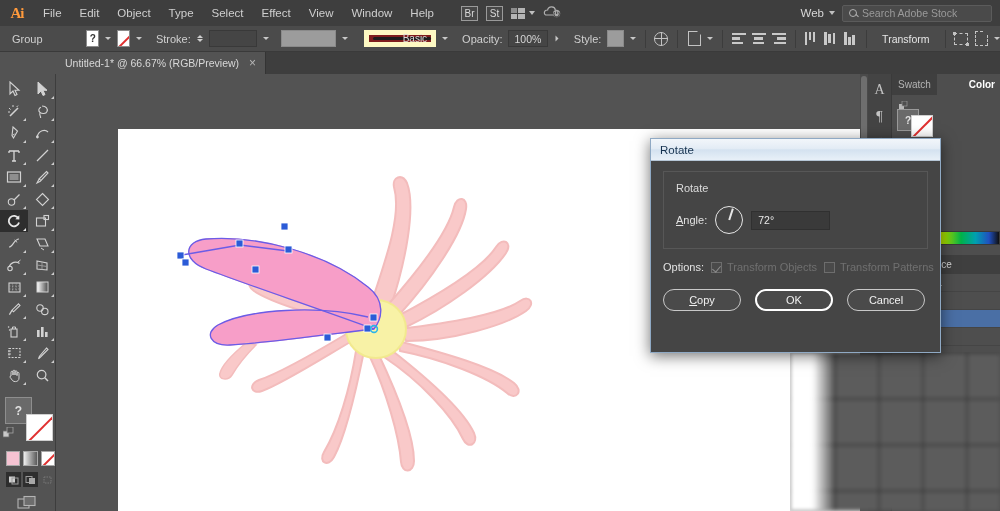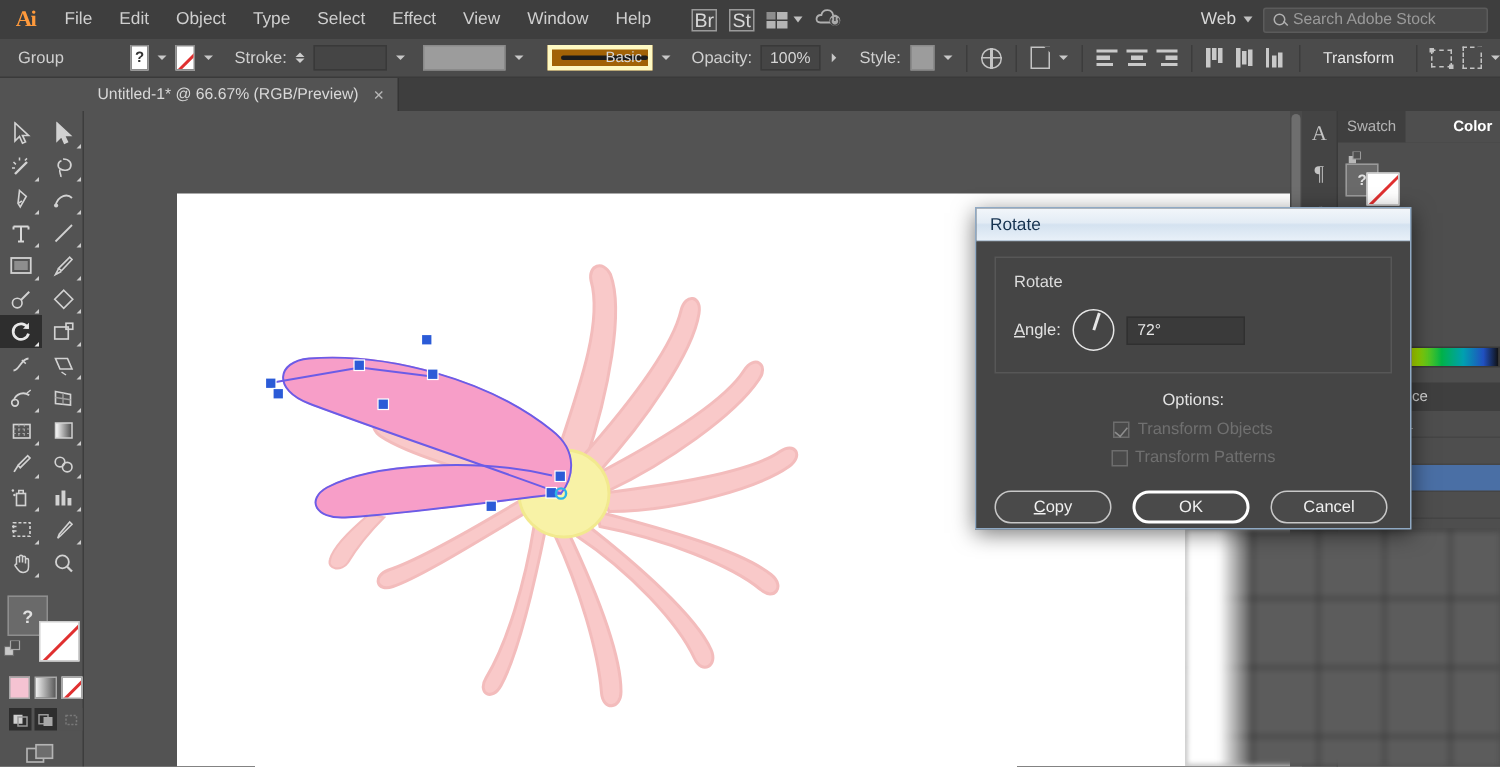--- a/index.html
+++ b/index.html
@@ -30,21 +30,21 @@
   .menu-item {
     padding: 0 9px; height: 26px; line-height: 26px;
     font-size: 11.5px; color: #cfcfcf; white-space: nowrap;
   }
   #menu-right-group {
     display: flex; align-items: center; gap: 8px; margin-left: 18px;
   }
   .app-chip {
     width: 17px; height: 15px; border: 1px solid #9a9a9a;
     display: flex; align-items: center; justify-content: center;
-    font-size: 13px; color: #d8d8d8; background: #474747;
+    font-size: 10px; color: #d8d8d8; background: #474747;
   }
   .ws-icon { display:flex; align-items:center; gap:3px; }
   .ws-grid {
     width: 15px; height: 11px;
     display: grid; grid-template-columns: 6px 7px; grid-template-rows: 5px 5px;
     gap: 1px;
   }
   .ws-grid div { background: #b4b4b4; }
   .ws-grid div:nth-child(1){ background:#8d8d8d; }
   .caret { width:0;height:0;border-left:3.5px solid transparent;border-right:3.5px solid transparent;border-top:4px solid #c0c0c0; }
@@ -92,21 +92,21 @@
   .stepper i:first-child{border-bottom:3.5px solid #cdcdcd;}
   .stepper i:last-child{border-top:3.5px solid #cdcdcd;}
   .field-dark {
     height:17px; background:#454545; border:1px solid #393939;
     display:flex;align-items:center; padding:0 5px; color:#d5d5d5; font-size:10.5px;
   }
   .field-light {
     height:17px; background:#9c9c9c; border:1px solid #8a8a8a;
   }
   #brush-preview {
-    height:17px; width:92px; background:#a16207; border:3px solid #fef9c3;
+    height:17px; width:92px; background:#7f1d1d; border:5px solid #fef9c3;
     display:flex; align-items:center; padding-left:4px; position:relative;justify-content:flex-end;
   }
   #brush-preview .stroke-line{
     width:58px;height:3px;background:#1c1c1c;border-radius:2px;
   }
   #brush-preview .bname{ position:absolute; right:4px; font-size:10px; color:#d8d8d8;}
   .sep { width:1px; height:18px; background:#3c3c3c; margin:0 3px; }
   .icon-btn {
     width:19px;height:19px;display:flex;align-items:center;justify-content:center;
   }
@@ -309,21 +309,21 @@
     position:absolute; left:50%; top:50%; width:1.6px; height:12px;
     background:#e6e6e6; transform-origin:50% 100%;
     transform: translate(-50%,-100%) rotate(18deg);
   }
   #angle-input{
     width:79px;height:19px;background:#3a3a3a;border:1px solid #303030;
     display:flex;align-items:center;padding-left:6px;
     font-size:10.5px;color:#e8e8e8;
   }
   #options-row{
-    display:flex; align-items:center; gap:7px; margin-top:12px; font-size:11px;flex-direction:column;
+    display:flex; align-items:flex-start; gap:7px; margin-top:12px; font-size:11px;
   }
   #options-label{ color:#e2e2e2; white-space:nowrap;}
   .opt-item{ display:flex; align-items:center; gap:5px; color:#707070; white-space:nowrap;}
   .cbox{ width:11px;height:11px;border:1px solid #6d6d6d; background:#4a4a4a; position:relative;}
   .cbox.checked-dim:after{
     content:""; position:absolute; left:2px; top:1px; width:4px;height:7px;
     border:solid #8e8e8e; border-width:0 1.6px 1.6px 0; transform:rotate(40deg);
   }
   #preview-row{ display:flex; align-items:center; gap:6px; margin-top:14px; font-size:11px; color:#e4e4e4;}
   #preview-box{

